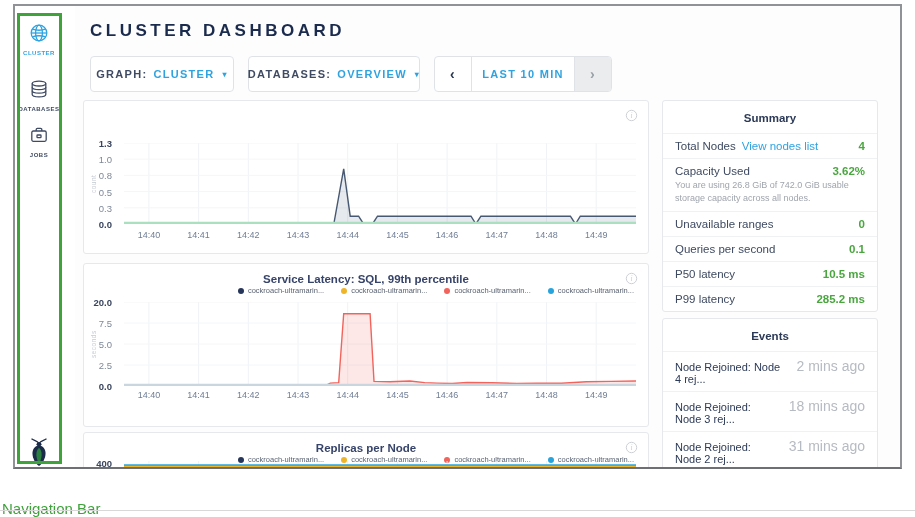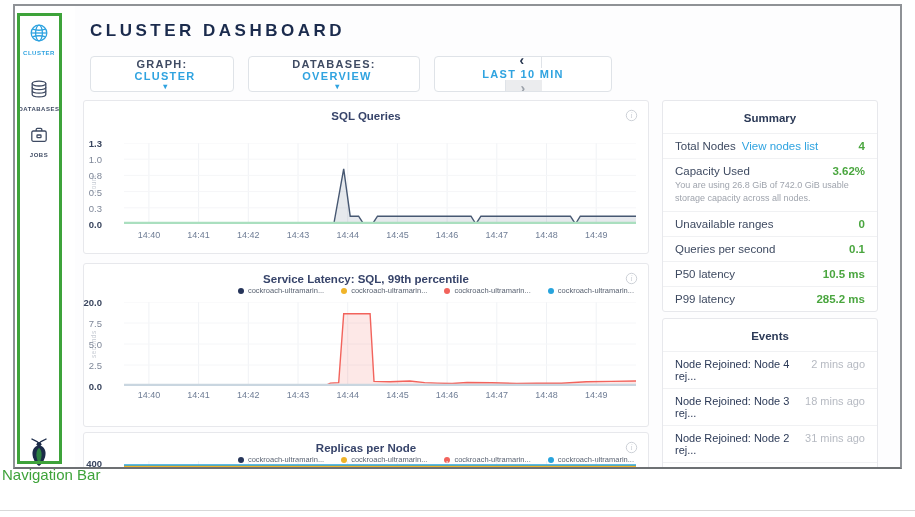--- a/index.html
+++ b/index.html
@@ -15,56 +15,56 @@
   
   .sidebar{position:absolute;left:0;top:0;width:60px;height:100%;background:#fff;}
   .side-item{position:absolute;left:0;width:48px;text-align:center;cursor:pointer;}
   .side-item .lbl{display:block;margin-top:3px;font-size:6px;font-weight:bold;letter-spacing:.5px;color:#3f4b63;}
   .side-item.active .lbl{color:#2fa3e0;}
   .logo-wrap{position:absolute;left:0;top:431px;width:48px;text-align:center;}
 
   
   .page-title{position:absolute;left:75px;top:15px;font-size:17px;font-weight:bold;letter-spacing:3.5px;color:#1b2b4d;white-space:nowrap;}
   .toolbar{position:absolute;left:75px;top:50px;height:36px;display:flex;gap:14px;}
-  .tb-box{height:36px;border:1px solid #dfe3e8;border-radius:4px;background:#fff;display:flex;align-items:center;justify-content:center;font-size:11px;font-weight:bold;letter-spacing:1.3px;color:#3f4b63;box-sizing:border-box;cursor:pointer;flex-direction:column;}
+  .tb-box{height:36px;border:1px solid #dfe3e8;border-radius:4px;background:#fff;display:flex;align-items:center;justify-content:center;font-size:11px;font-weight:bold;letter-spacing:1.3px;color:#3f4b63;box-sizing:border-box;cursor:pointer;}
   .tb-graph{width:144px;}
   .tb-dash{width:172px;}
   .tb-val{color:#2fa3e0;margin-left:6px;}
   .caret{color:#2fa3e0;font-size:8px;margin-left:8px;}
   .tb-time{width:178px;padding:0;overflow:hidden;}
   .tb-seg{width:36px;height:100%;display:flex;align-items:center;justify-content:center;font-size:14px;color:#26354f;}
   .tb-seg.prev{border-right:1px solid #dfe3e8;}
   .tb-seg.next{border-left:1px solid #dfe3e8;background:#ebecee;color:#9aa0a8;}
   .tb-time-label{flex:1;text-align:center;color:#2fa3e0;}
 
   
   .card{position:absolute;background:#fff;border:1px solid #e7e8ec;border-radius:3px;box-sizing:border-box;}
   .chart-title{text-align:center;margin-top:9px;font-size:11.5px;font-weight:bold;color:#37446a;}
   .info-icon{position:absolute;right:10px;top:8px;width:13px;height:13px;cursor:pointer;}
   .legend{position:absolute;right:14px;top:22px;display:flex;gap:17px;font-size:7.5px;color:#5a6372;white-space:nowrap;}
   .lg-dot{width:6px;height:6px;border-radius:50%;display:inline-block;margin-right:4px;vertical-align:-1px;}
   .plot{position:absolute;left:40px;}
   .y-labels{position:absolute;left:0;width:34px;font-size:9.5px;color:#7e8798;}
-  .y-labels span{position:absolute;right:16px;}
+  .y-labels span{position:absolute;right:6px;}
   .y-labels span.strong{color:#39455e;font-weight:bold;}
   .x-labels{position:absolute;left:40px;font-size:9px;color:#6f7d95;}
   .x-labels span{position:absolute;transform:translateX(-50%);white-space:nowrap;}
   .rot-lab{position:absolute;left:6px;writing-mode:vertical-rl;transform:rotate(180deg);font-size:6.5px;letter-spacing:.5px;color:#c5cad2;text-align:center;}
 
   
   .card-head{text-align:center;padding:11px 0 9px;font-size:11.5px;font-weight:bold;color:#2c3a57;}
   .sum-row{display:flex;justify-content:space-between;align-items:baseline;padding:6px 12px;border-top:1px solid #f0f1f3;font-size:11.5px;color:#3e4a61;gap:20px;}
   .sum-val{font-weight:bold;color:#4aa63f;white-space:nowrap;margin-left:8px;}
   .sum-link{color:#2fa3e0;margin-left:6px;cursor:pointer;}
   .sum-note{padding:0 12px 7px;font-size:9px;line-height:1.4;color:#9fa4ad;border-top:none;}
   .ev-row{display:flex;justify-content:space-between;align-items:baseline;padding:6px 12px;border-top:1px solid #f0f1f3;font-size:11px;color:#2c3a57;}
-  .ev-time{font-size:11px;color:#b6bac2;white-space:nowrap;margin-left:12px;}
-
-  
-  .annotation-label{position:absolute;left:2px;top:466px;font-size:15px;color:#3ea33a;}
+  .ev-time{font-size:14px;color:#b6bac2;white-space:nowrap;margin-left:12px;}
+
+  
+  .annotation-label{position:absolute;left:2px;top:500px;font-size:15px;color:#3ea33a;}
   .bottom-divider{position:absolute;left:0;right:0;top:510px;height:1px;background:#d8d8d8;}
 </style>
 </head>
 <body>
 
 <div class="stage">
 
   <div class="window">
 
     <div class="sidebar">
@@ -130,21 +130,20 @@
         <span class="caret">▾</span>
       </div>
       <div class="tb-box tb-time">
         <span class="tb-seg prev">‹</span>
         <span class="tb-time-label">LAST 10 MIN</span>
         <span class="tb-seg next">›</span>
       </div>
     </div>
 
     <div class="card chart-card" style="left:68px;top:94px;width:566px;height:154px;">
-      <div class="chart-title">SQL Queries</div>
       <svg class="info-icon" viewBox="0 0 14 14">
         <circle cx="7" cy="7" r="5.6" fill="none" stroke="#c9cdd4" stroke-width="1"></circle>
         <text x="7" y="10" text-anchor="middle" font-size="8" font-family="Liberation Serif,serif" font-style="italic" fill="#c9cdd4">i</text>
       </svg>
       <div class="rot-lab" style="top:42px;height:81px;">count</div>
       <div class="y-labels" style="top:42px;height:81px;">
           <span class="strong" style="top: -5px;">1.3</span>
           <span style="top: 11.2px;">1.0</span>
           <span style="top: 27.4px;">0.8</span>
           <span style="top: 43.6px;">0.5</span>

